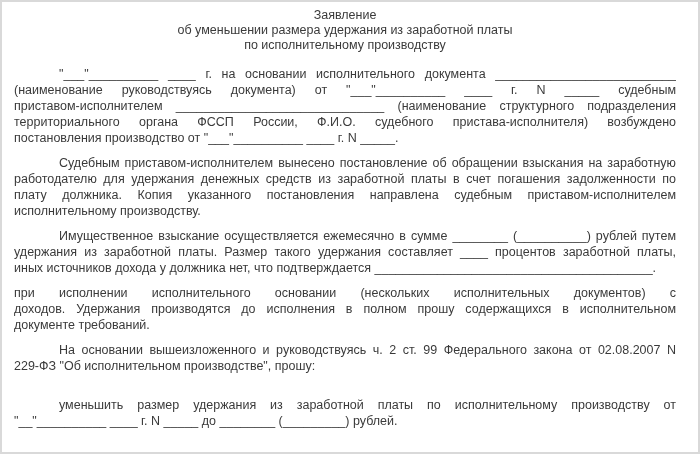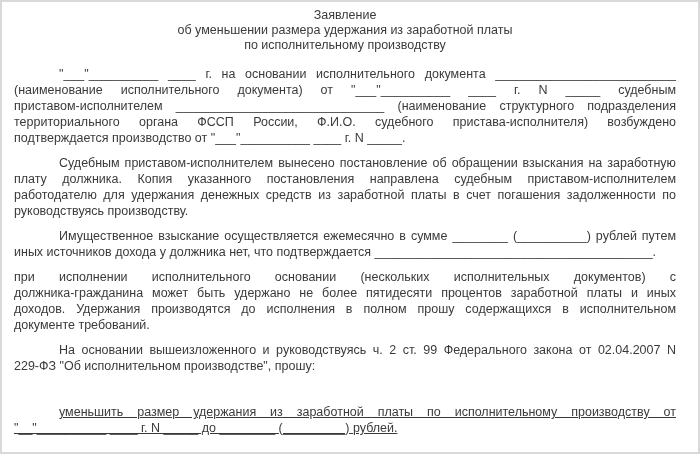--- a/index.html
+++ b/index.html
@@ -26,22 +26,21 @@
     line-height: 15px;
     margin-bottom: 13px;
   }
   .doc-title .t-line {
     white-space: nowrap;
   }
   .para {
     margin: 0 0 9px 0;
   }
   .para:last-child {
-    margin-top: 30px;
-    text-decoration: underline;
+    margin-top: 23px;
   }
   .line {
     white-space: normal;
     overflow: hidden;
     height: 16px;
   }
   .line.just {
     text-align: justify;
     text-align-last: justify;
   }
@@ -54,43 +53,43 @@
 
 <div class="page">
   <div class="doc-title">
     <div class="t-line">Заявление</div>
     <div class="t-line">об уменьшении размера удержания из заработной платы</div>
     <div class="t-line">по исполнительному производству</div>
   </div>
   <div>
       <div class="para">
         <div class="line just indent">"___"__________ ____ г. на основании исполнительного документа __________________________</div>
-        <div class="line just">(наименование исполнительного документа) от "___"__________ ____ г. N _____ судебным</div>
+        <div class="line just">(наименование руководствуясь документа) от "___"__________ ____ г. N _____ судебным</div>
         <div class="line just">приставом-исполнителем ______________________________ (наименование структурного подразделения</div>
         <div class="line just">территориального органа ФССП России, Ф.И.О. судебного пристава-исполнителя) возбуждено</div>
-        <div class="line">подтверждается производство от "___"__________ ____ г. N _____.</div>
+        <div class="line">постановления производство от "___"__________ ____ г. N _____.</div>
       </div>
       <div class="para">
         <div class="line just indent">Судебным приставом-исполнителем вынесено постановление об обращении взыскания на заработную</div>
+        <div class="line just">работодателю для удержания денежных средств из заработной платы в счет погашения задолженности по</div>
         <div class="line just">плату должника. Копия указанного постановления направлена судебным приставом-исполнителем</div>
-        <div class="line just">работодателю для удержания денежных средств из заработной платы в счет погашения задолженности по</div>
-        <div class="line">руководствуясь производству.</div>
+        <div class="line">исполнительному производству.</div>
       </div>
       <div class="para">
         <div class="line just indent">Имущественное взыскание осуществляется ежемесячно в сумме ________ (__________) рублей путем</div>
+        <div class="line just">удержания из заработной платы. Размер такого удержания составляет ____ процентов заработной платы,</div>
         <div class="line">иных источников дохода у должника нет, что подтверждается ________________________________________.</div>
       </div>
       <div class="para">
         <div class="line just">при исполнении исполнительного основании (нескольких исполнительных документов) с</div>
-        <div class="line just">должника-гражданина может быть удержано не более пятидесяти процентов заработной платы и иных</div>
         <div class="line just">доходов. Удержания производятся до исполнения в полном прошу содержащихся в исполнительном</div>
         <div class="line">документе требований.</div>
       </div>
       <div class="para">
-        <div class="line just indent">На основании вышеизложенного и руководствуясь ч. 2 ст. 99 Федерального закона от 02.04.2007 N</div>
+        <div class="line just indent">На основании вышеизложенного и руководствуясь ч. 2 ст. 99 Федерального закона от 02.08.2007 N</div>
         <div class="line">229-ФЗ "Об исполнительном производстве", прошу:</div>
       </div>
       <div class="para">
         <div class="line just indent">уменьшить размер удержания из заработной платы по исполнительному производству от</div>
         <div class="line">"__"__________ ____ г. N _____ до ________ (_________) рублей.</div>
       </div>
     </div>
 </div>
 
 </body></html>

